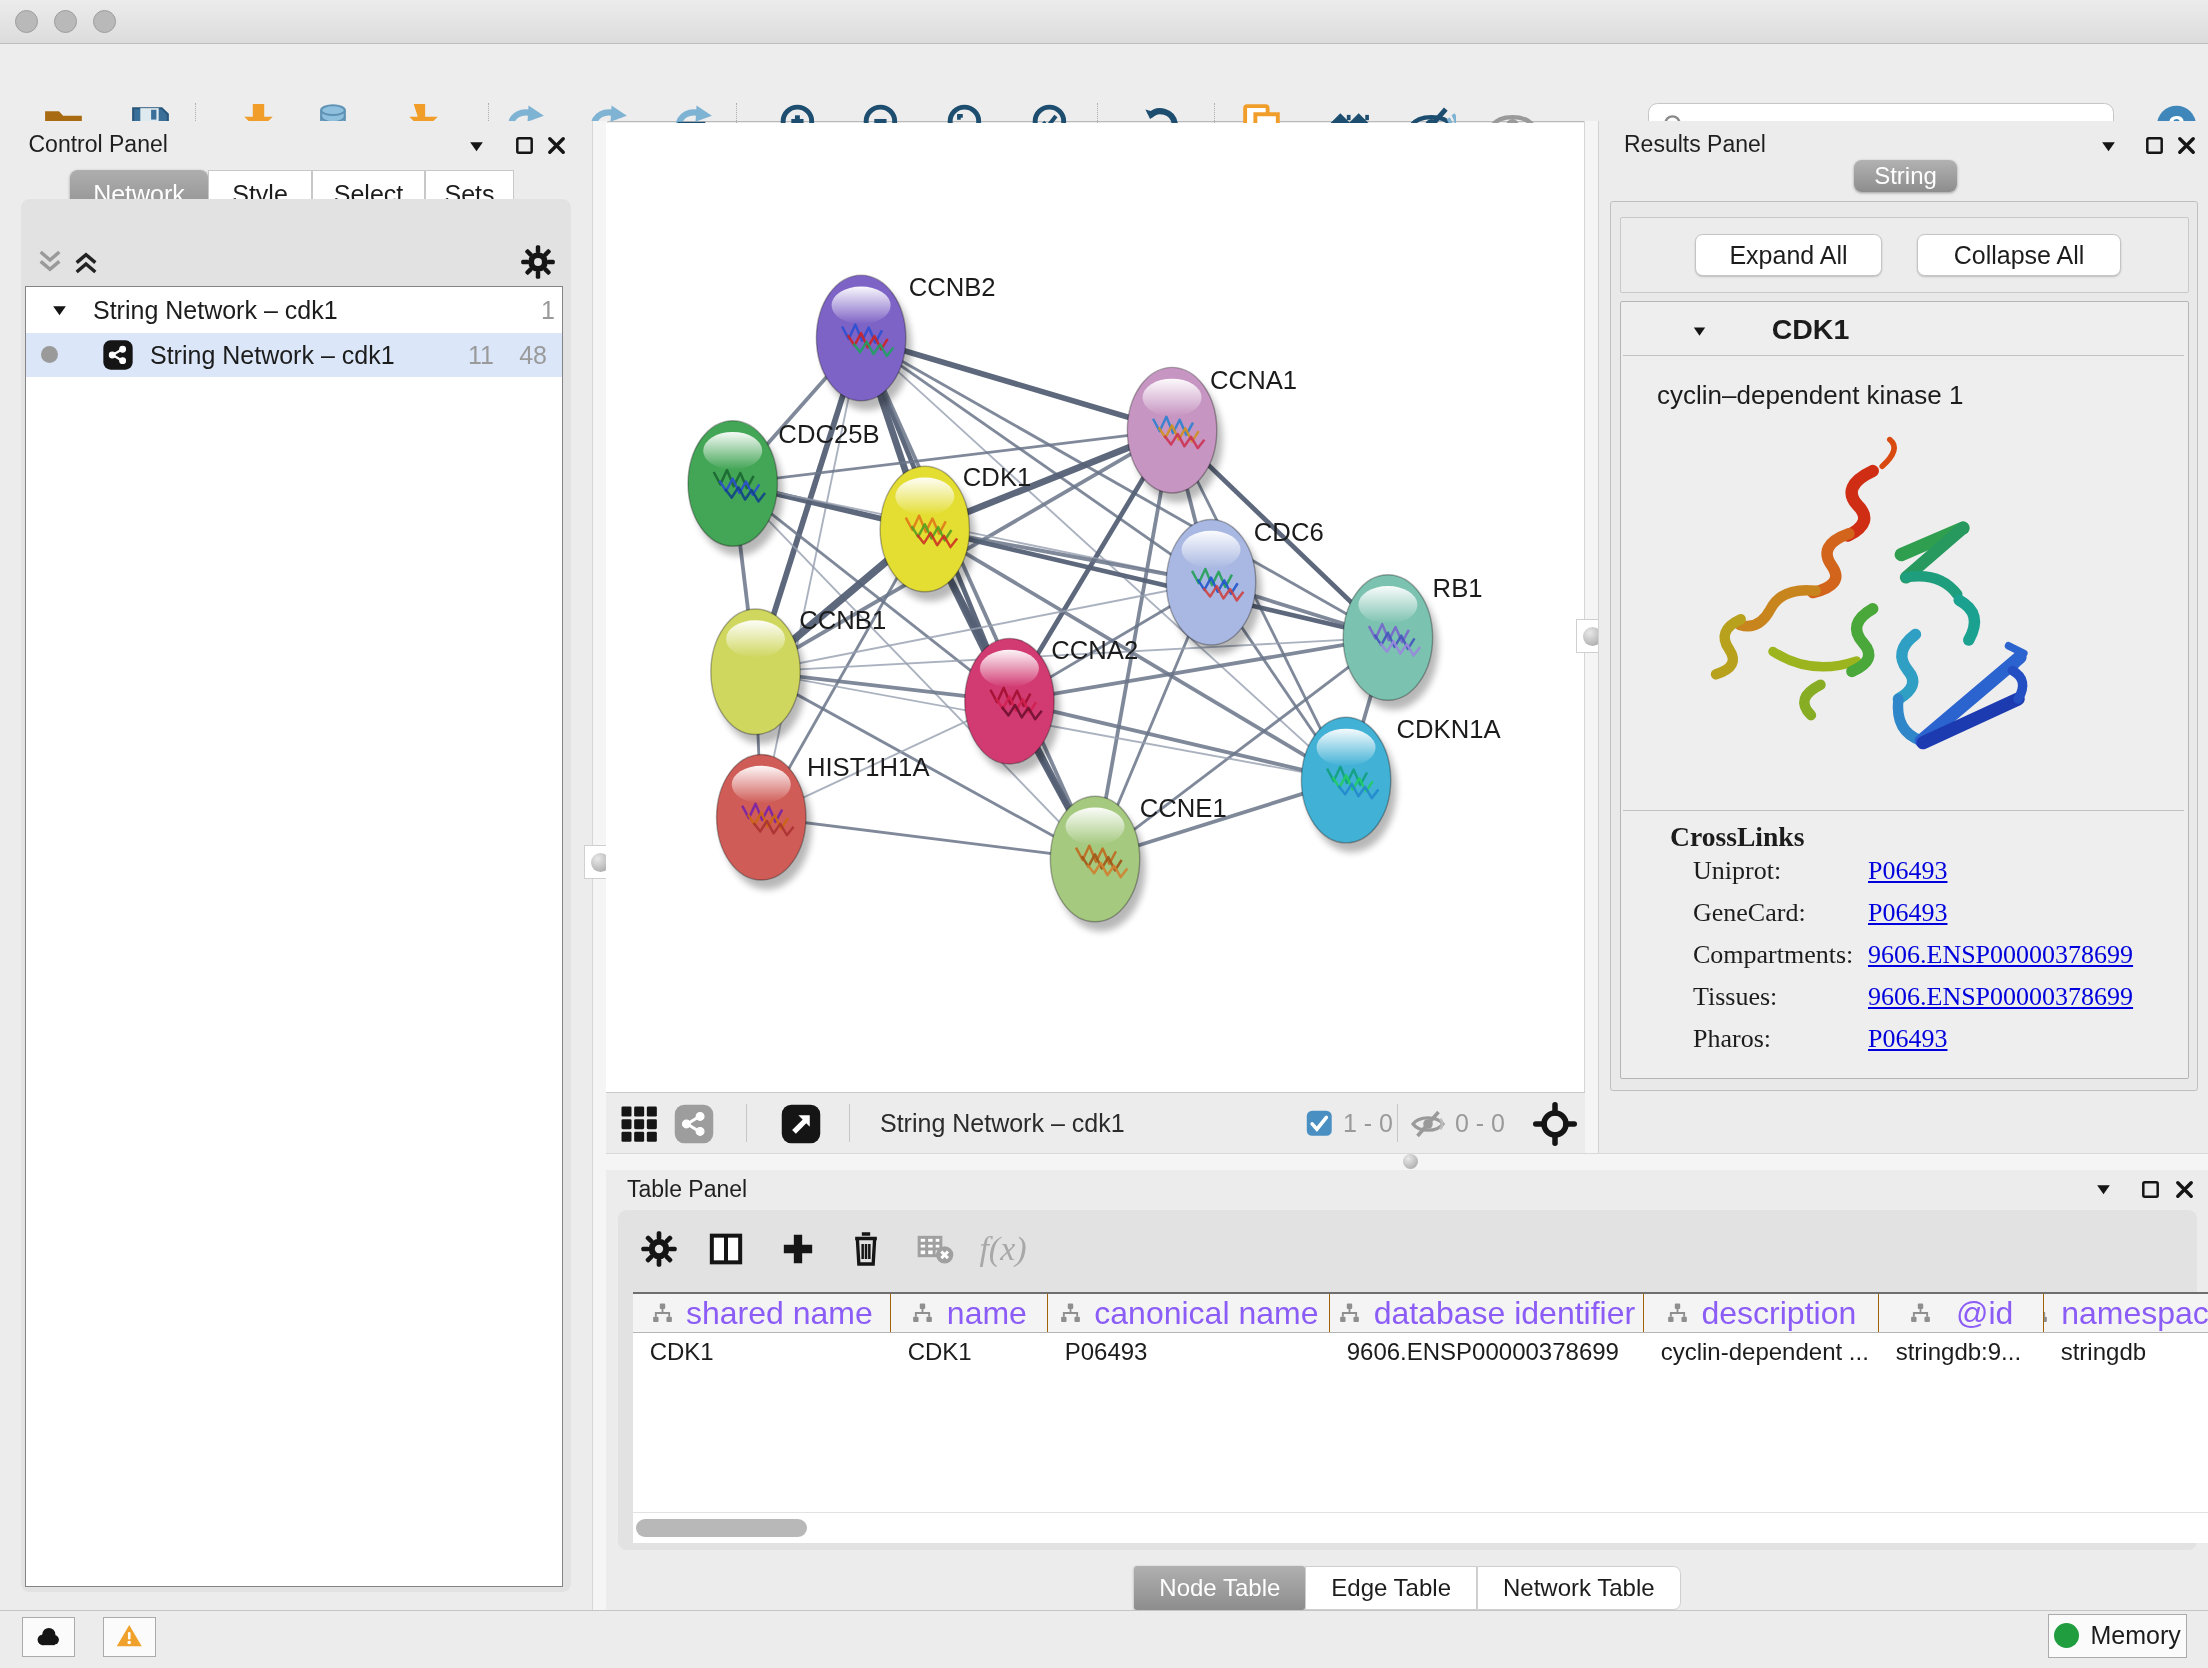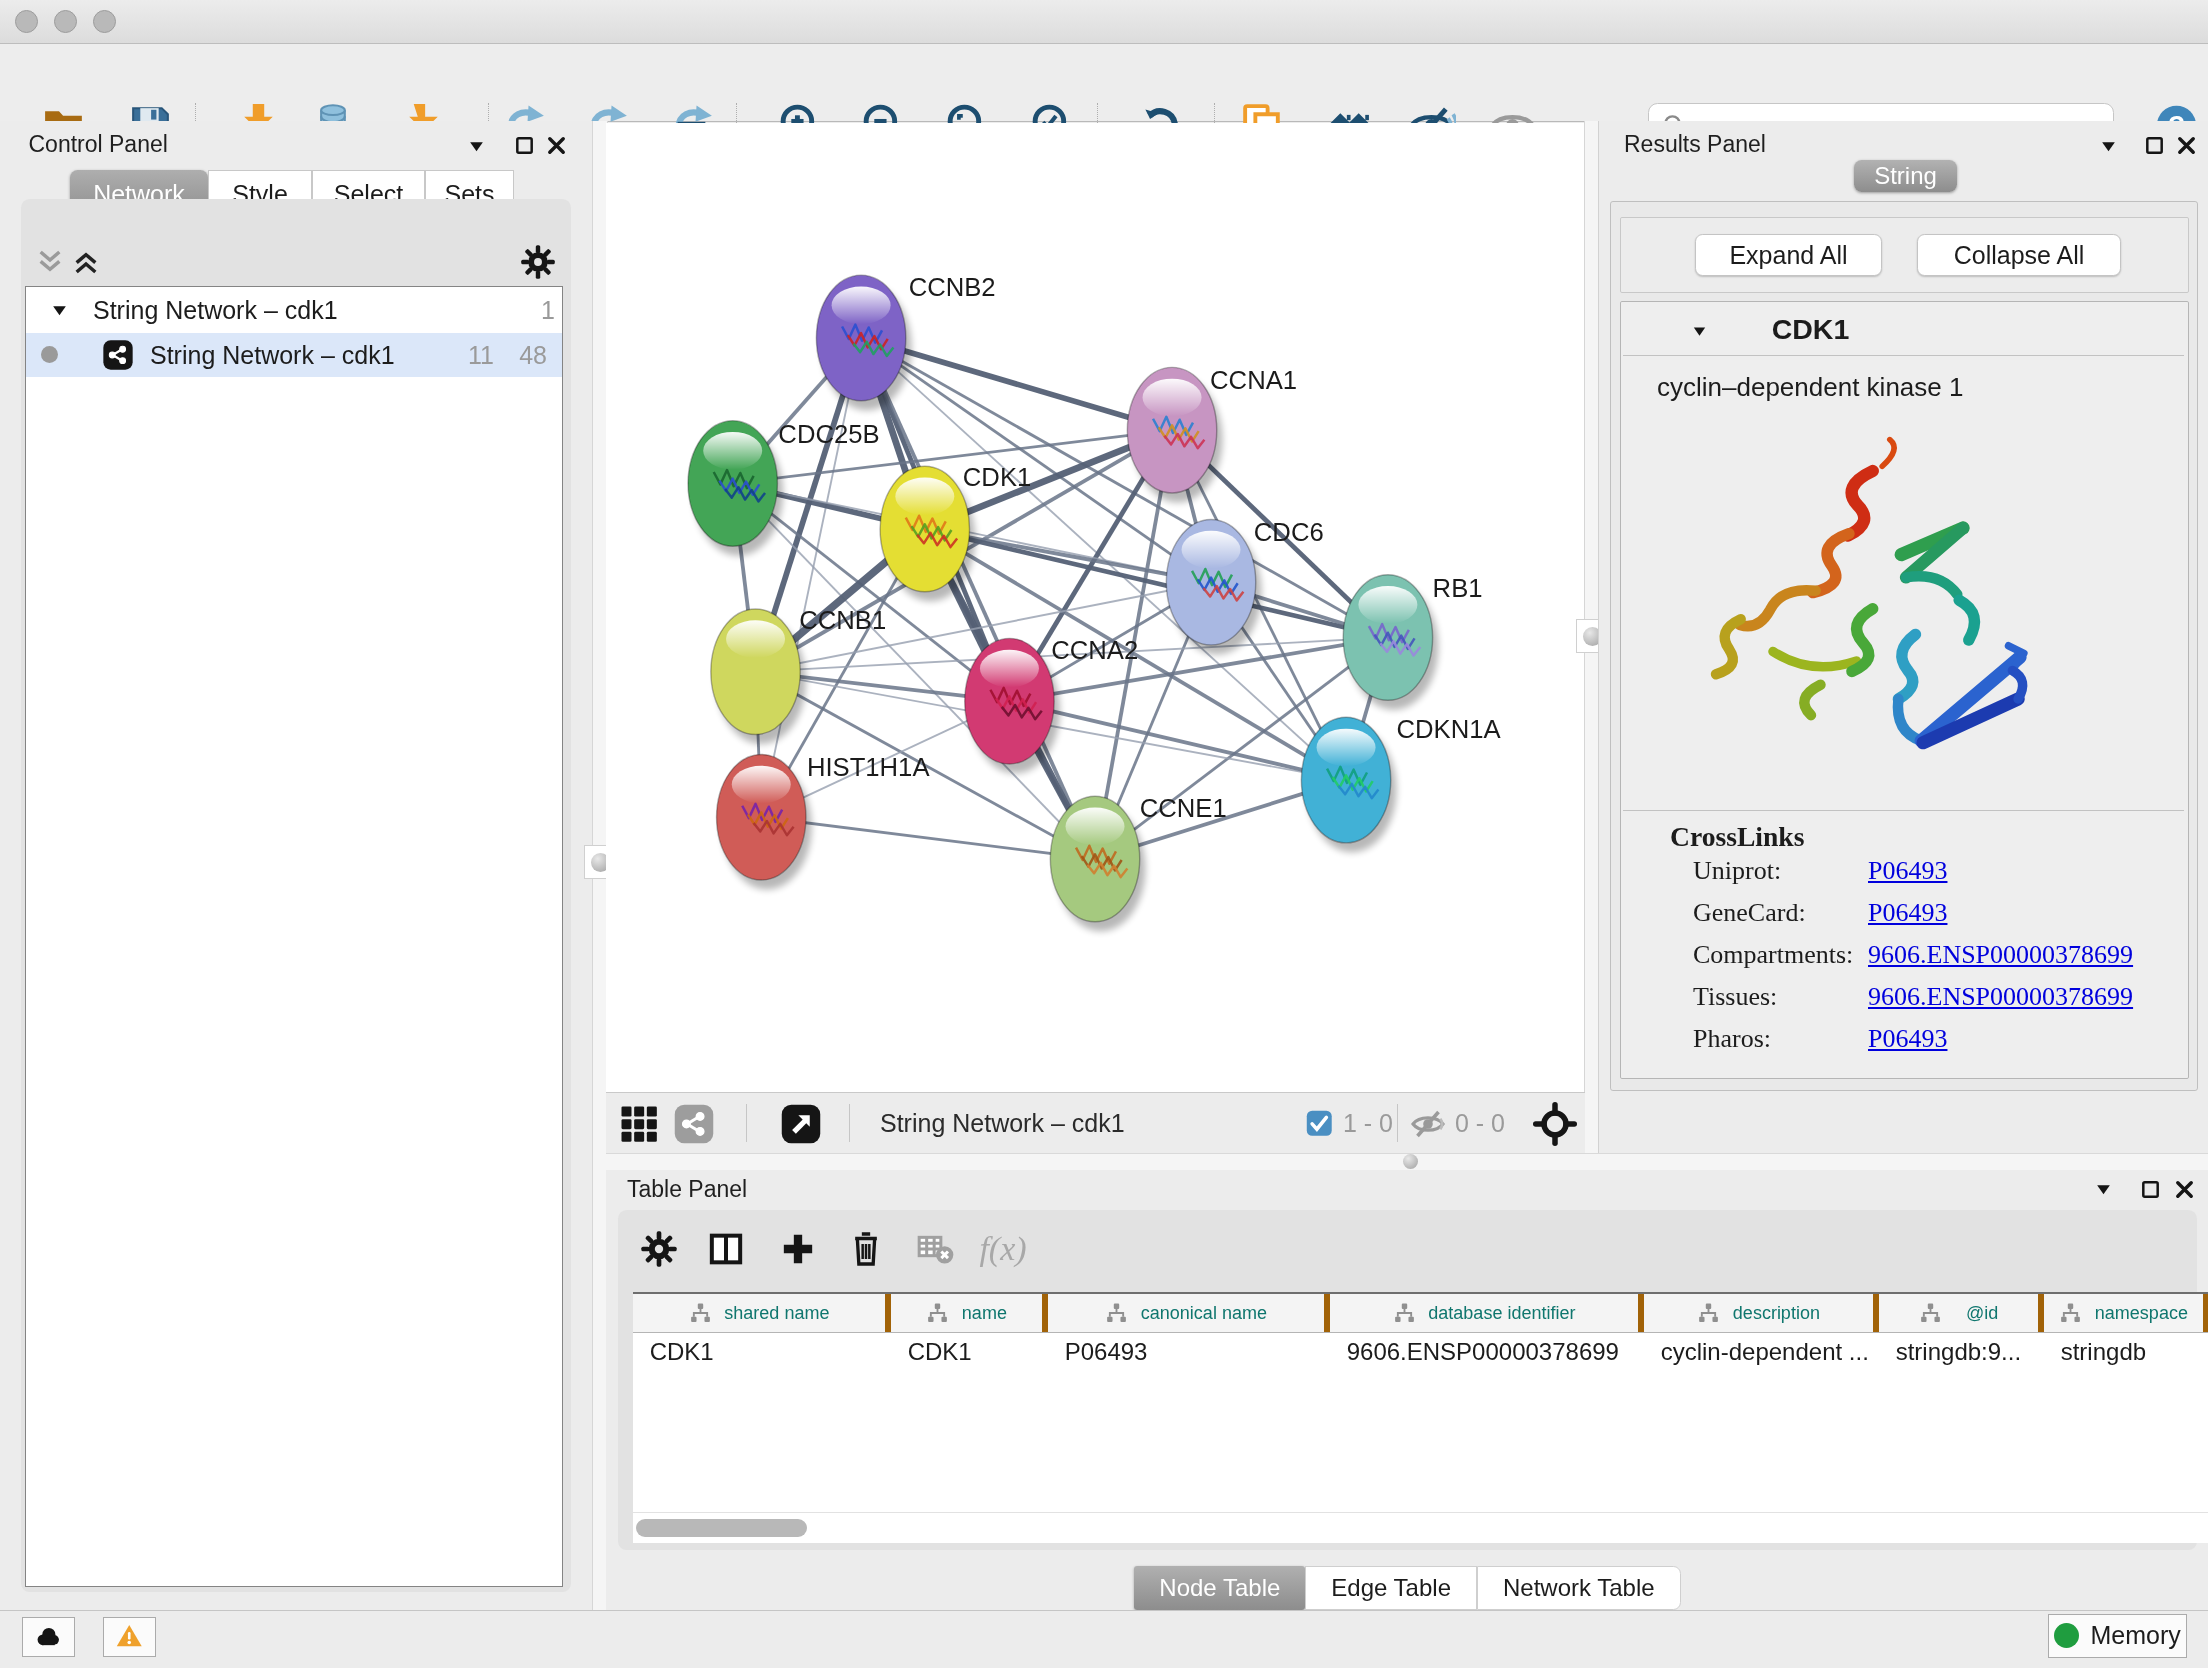--- a/index.html
+++ b/index.html
@@ -68,22 +68,22 @@
   .serif{font-family:"Liberation Serif",serif;}
   .xlink{color:#0000dd;text-decoration:underline;cursor:pointer;}
   
   .tp{left:606px;top:1170px;width:1603px;height:440px;background:#ececec;}
   .tp-box{position:absolute;left:12.4px;top:40px;width:1579px;height:340px;background:#e2e2e2;border-radius:8.6px;}
   .tti{position:absolute;top:19px;width:40px;height:40px;cursor:pointer;}
   .tti svg{width:40px;height:40px;}
   .fx{font-family:"Liberation Serif",serif;font-style:italic;font-size:34px;color:#a8a8a8;line-height:40px;}
   .dtable{position:absolute;left:14.3px;top:82px;width:1575px;height:251px;background:#fff;border-top:2.9px solid #6e6e6e;box-sizing:border-box;overflow:hidden;}
   .thead{position:absolute;left:0;top:0;height:38px;width:100%;background:#f4f4f4;border-bottom:1.9px solid #b5b5b5;display:flex;}
-  .th{height:38px;box-sizing:border-box;border-right:6px solid #a16207;display:flex;align-items:center;justify-content:center;
-      font-size:18px;color:#0f766e;white-space:nowrap;overflow:hidden;gap:11.4px;flex:0 0 auto;cursor:pointer;}
+  .th{height:38px;box-sizing:border-box;border-right:1px solid #a16207;display:flex;align-items:center;justify-content:center;
+      font-size:32px;color:#8b5cf6;white-space:nowrap;overflow:hidden;gap:11.4px;flex:0 0 auto;cursor:pointer;}
   .th svg{width:25px;height:25px;flex:0 0 auto;}
   .trowdata{position:absolute;left:0;top:40px;height:36px;width:100%;display:flex;}
   .td{height:36px;box-sizing:border-box;padding-left:17px;font-size:24px;line-height:36px;white-space:nowrap;overflow:hidden;flex:0 0 auto;}
   .hscroll{position:absolute;left:0;bottom:0;height:30px;width:100%;background:#fff;border-top:1px solid #e2e2e2;}
   .hthumb{position:absolute;left:3.8px;top:5.7px;width:171px;height:18px;border-radius:9.5px;background:#b8b8b8;cursor:grab;}
   .bottabs{position:absolute;left:0;top:396px;width:100%;display:flex;justify-content:center;}
   .btab{height:44px;box-sizing:border-box;background:#fff;border:1px solid #cfcfcf;font-size:24px;
      display:flex;align-items:center;justify-content:center;cursor:pointer;padding:0 25px;}
   .btab.first{border-radius:7.6px 0 0 7.6px;}
   .btab.last{border-radius:0 7.6px 7.6px 0;}
@@ -665,21 +665,21 @@
   </div>
 
   <div class="rp-cdk">
     <span class="wc" style="left:68px;top:21px;width:21px;height:17px">
         <svg viewBox="0 0 24 24" width="100%" height="100%">
           <path d="M4 6.5h16L12 18z" fill="#151515"></path>
         </svg>
       </span>
     <div class="abs" style="left:118px;top:11.4px;width:143px;text-align:center;font-size:28.5px;font-weight:bold">CDK1</div>
     <div class="abs" style="left:1.9px;top:53px;width:561px;border-top:1px solid #c2c2c2"></div>
-    <div class="abs" style="left:36px;top:70px;font-size:26px">cyclin–dependent kinase 1</div>
+    <div class="abs" style="left:36px;top:78px;font-size:26px">cyclin–dependent kinase 1</div>
 
     <svg class="abs" style="left:57px;top:112px" width="380" height="380" viewBox="0 0 400 400">
       <g fill="none" stroke-linecap="round">
         <path d="M215 55 q20 -18 8 -28" stroke="#d94a10" stroke-width="6"></path>
         <path d="M205 60 q-34 16 -16 36 q18 18 -10 32" stroke="#cf2d14" stroke-width="13"></path>
         <path d="M180 126 q-34 12 -18 34 q14 20 -20 28" stroke="#d3641c" stroke-width="12"></path>
         <path d="M145 186 q-36 -4 -48 20 q-12 22 -32 16" stroke="#c9851d" stroke-width="11"></path>
         <path d="M66 216 q-26 12 -12 32 q12 18 -14 26" stroke="#b8a11d" stroke-width="11"></path>
         <path d="M100 250 q40 26 88 10" stroke="#9cb51f" stroke-width="10"></path>
         <path d="M150 285 q-28 14 -10 32" stroke="#86ad24" stroke-width="11"></path>

